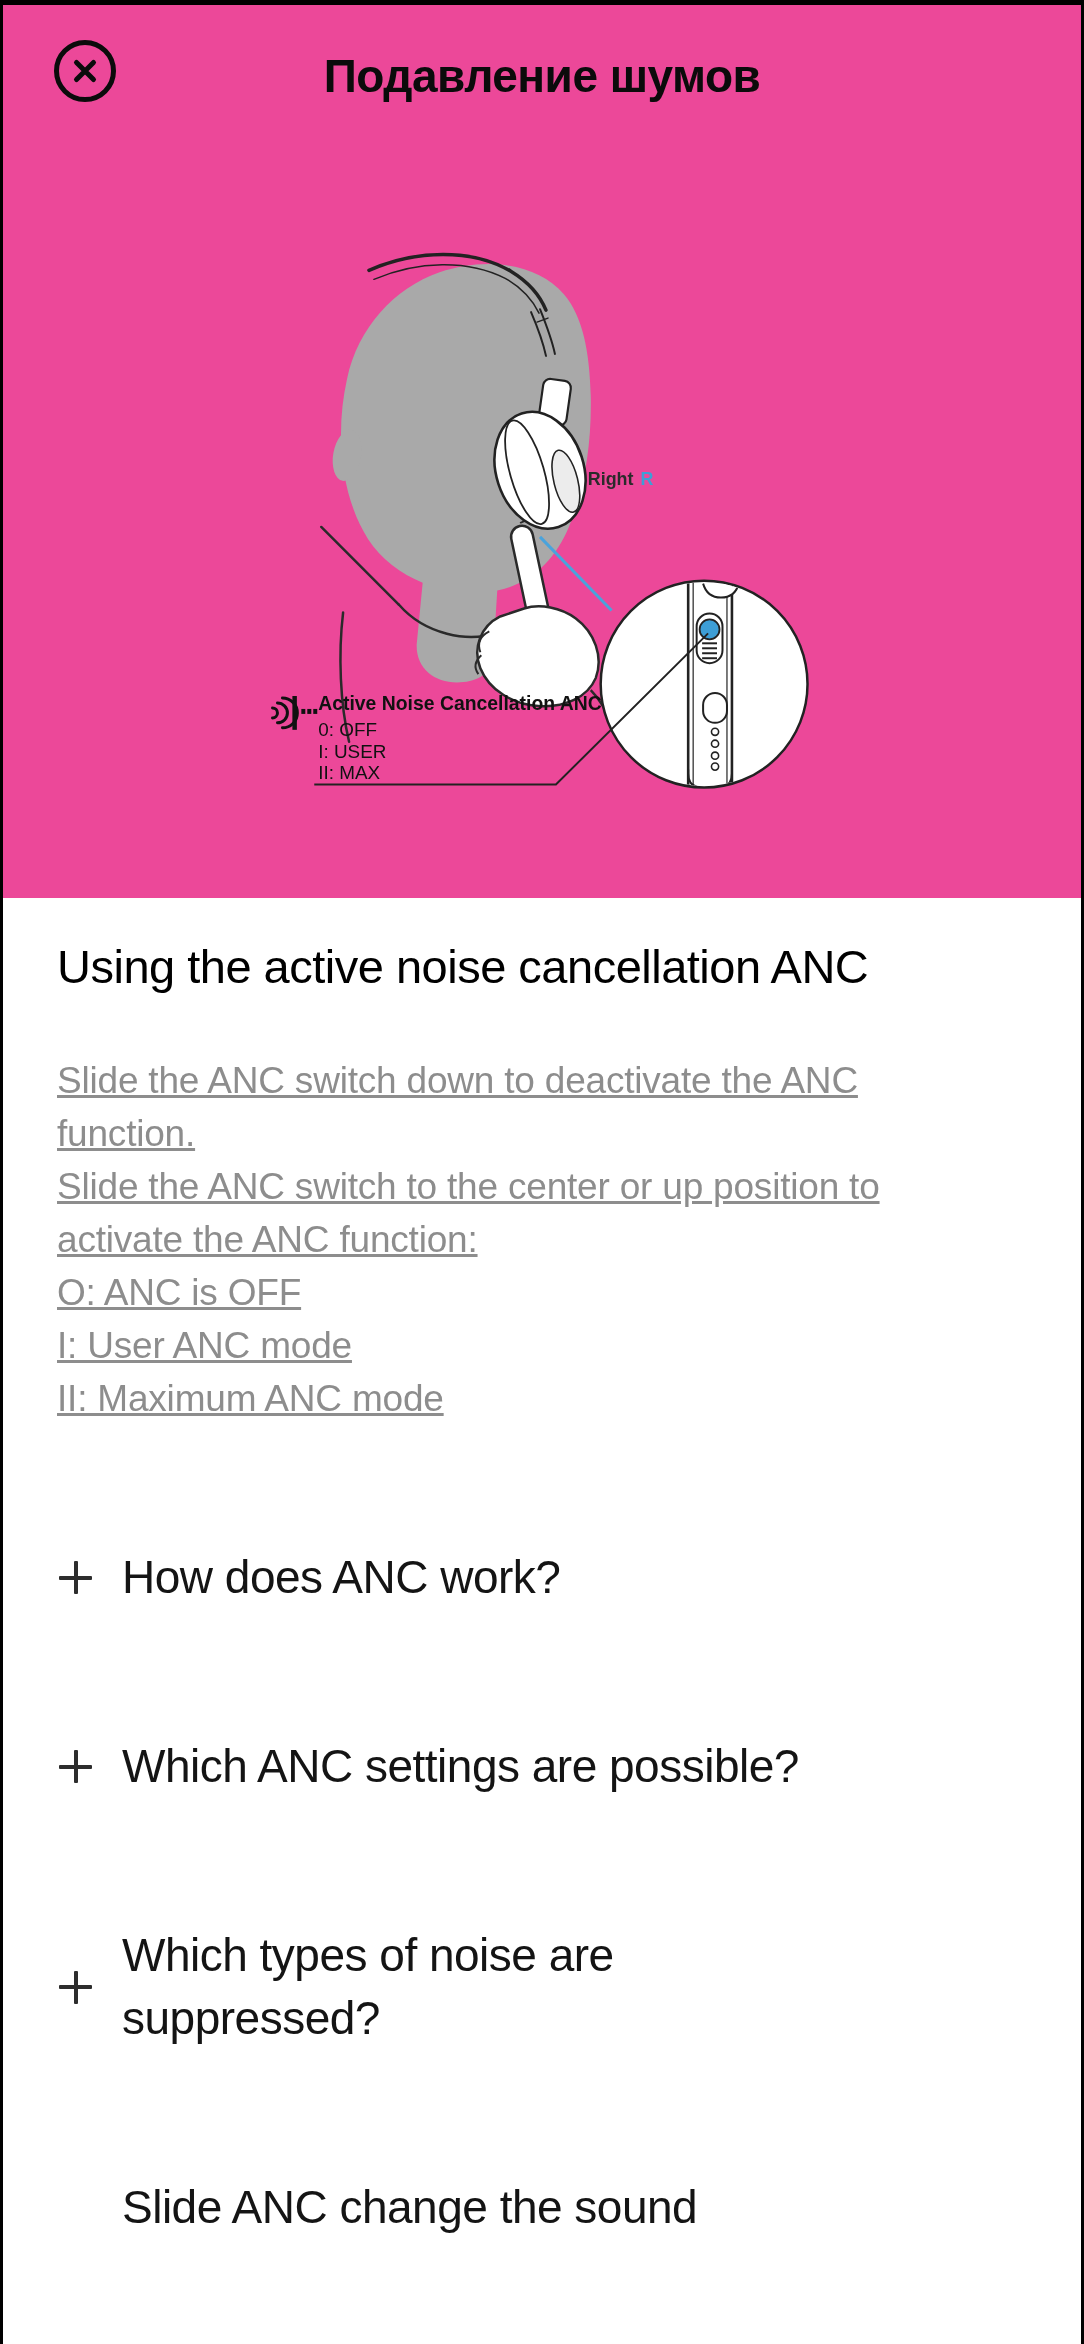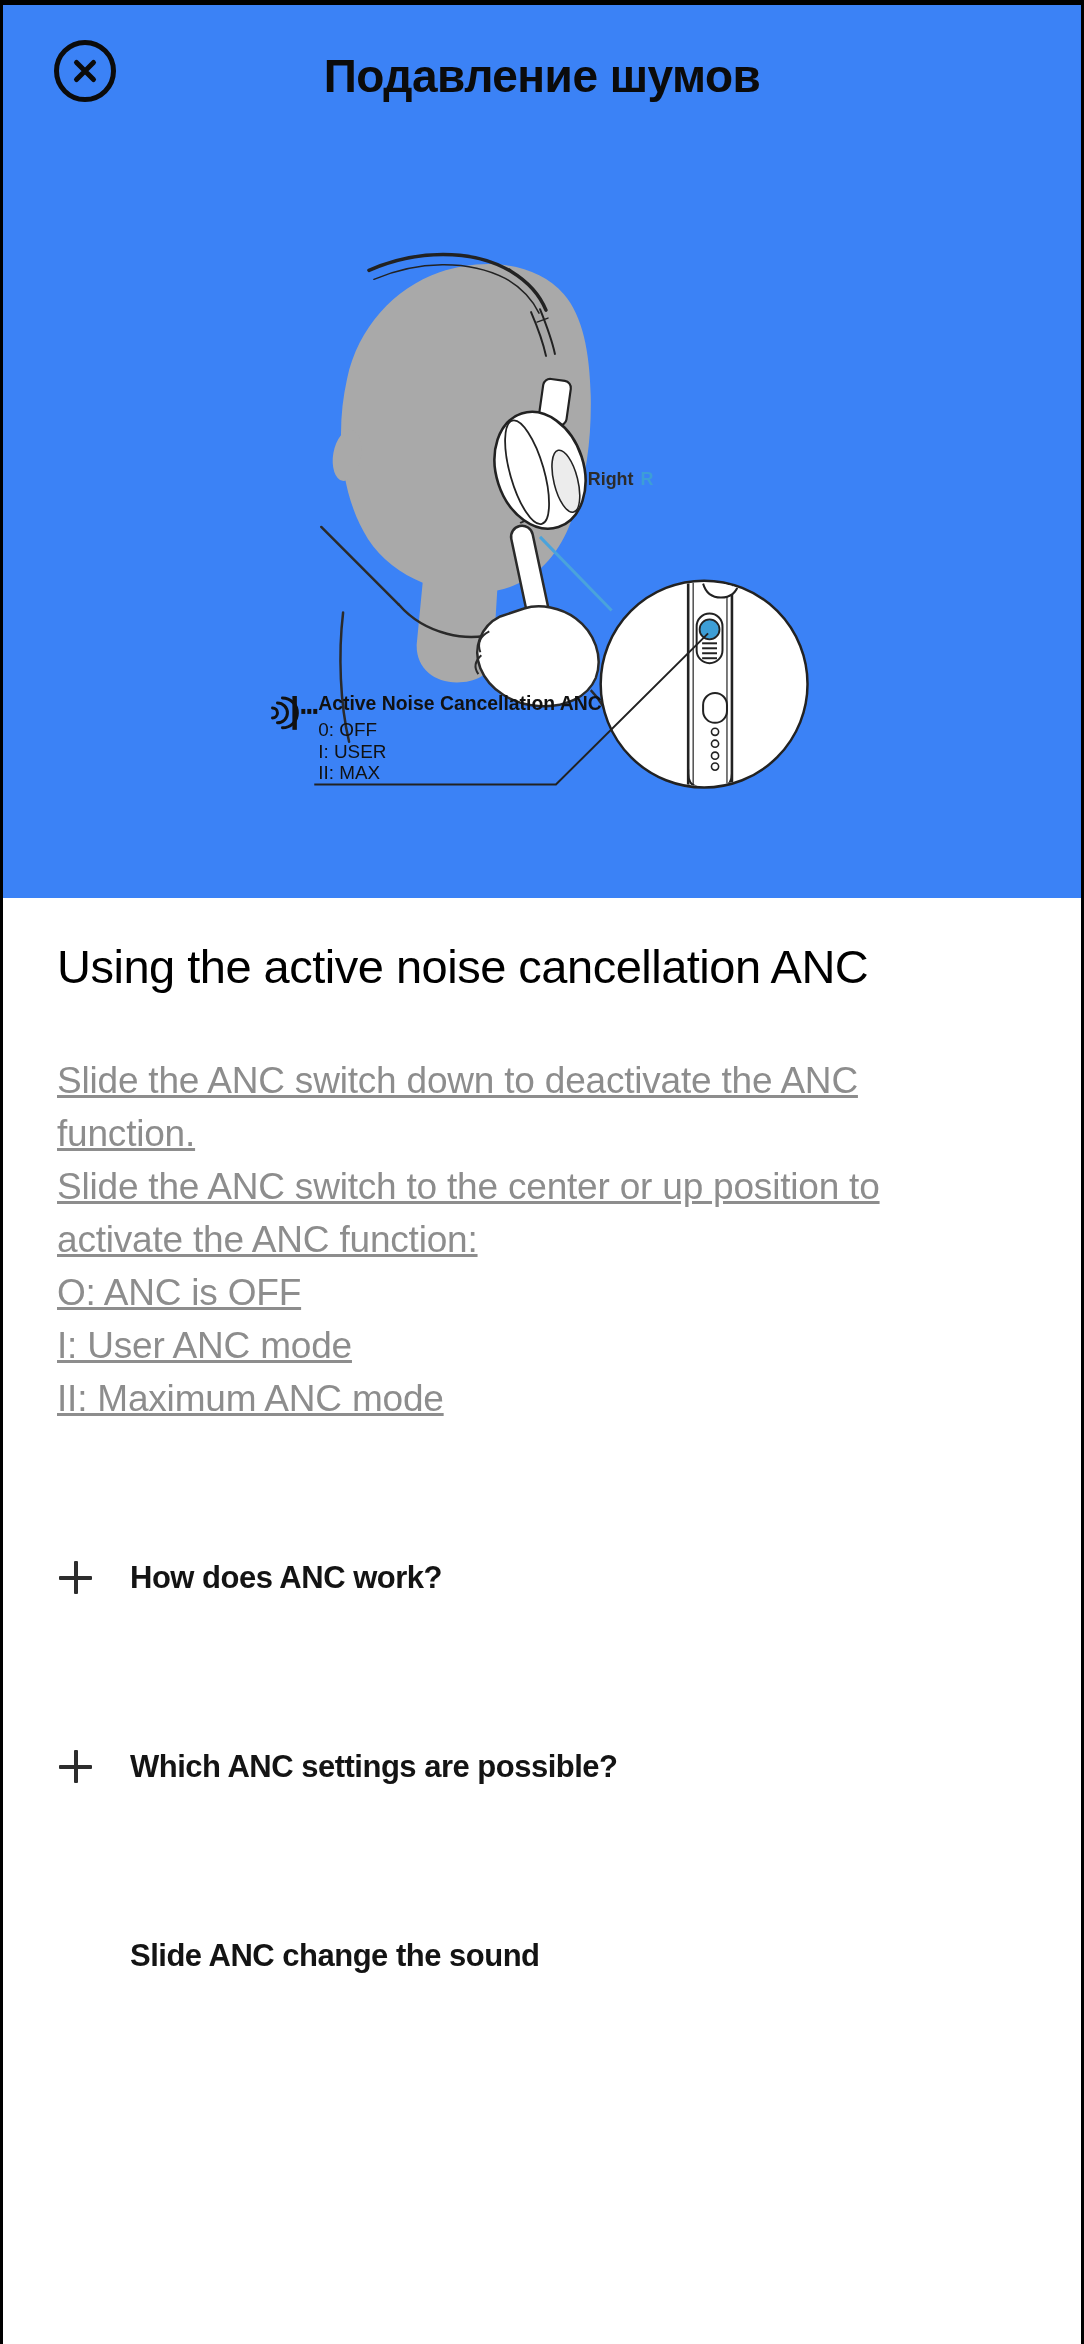--- a/index.html
+++ b/index.html
@@ -4,21 +4,21 @@
 <style>
   * { margin:0; padding:0; box-sizing:border-box; }
   html,body { width:1084px; height:2344px; }
   body { font-family:"Liberation Sans","DejaVu Sans",sans-serif; background:#ffffff; }
   .frame {
     position:relative; width:1084px; height:2344px; overflow:hidden;
     background:#ffffff;
     border-top:5px solid #000; border-left:3px solid #000; border-right:3px solid #000;
   }
   
-  .hero { position:relative; width:100%; height:893px; background:#3b82f6; }
+  .hero { position:relative; width:100%; height:893px; background:#ec4899; }
   .close-btn {
     position:absolute; left:49px; top:33px; width:66px; height:66px;
     background:transparent; border:none; cursor:pointer; padding:0;
   }
   .close-btn svg { display:block; }
   .app-title {
     position:absolute; top:44px; left:0; width:100%;
     text-align:center; font-size:46px; font-weight:700; color:#0b0b0b;
     letter-spacing:-0.5px;
   }
@@ -38,22 +38,22 @@
   .faq { margin-top:121px; }
   .faq-item { display:flex; align-items:center; margin-bottom:126px; cursor:pointer; }
   .plus { position:relative; width:37px; height:37px; flex:0 0 37px; }
   .plus::before, .plus::after {
     content:""; position:absolute; background:#2d2d2d; border-radius:1px;
   }
   .plus::before { left:2px; top:16.5px; width:33px; height:4px; }
   .plus::after  { left:16.5px; top:2px; width:4px; height:33px; }
   .faq-item.cut .plus::before, .faq-item.cut .plus::after { visibility:hidden; }
   .question {
-    margin-left:36px; max-width:680px;
-    font-size:31px; line-height:63px; font-weight:700; color:#141414;
+    margin-left:28px; max-width:680px;
+    font-size:46px; line-height:63px; font-weight:400; color:#141414;
     letter-spacing:-0.5px;
   }
 </style>
 </head>
 <body>
 
 <div class="frame">
 
   <div class="hero">
 
@@ -191,20 +191,24 @@
       <div class="faq-item">
         <span class="plus"></span>
         <span class="question">How does ANC work?</span>
       </div>
 
       <div class="faq-item">
         <span class="plus"></span>
         <span class="question">Which ANC settings are possible?</span>
       </div>
 
+      <div class="faq-item">
+        <span class="plus"></span>
+        <span class="question">Which types of noise are suppressed?</span>
+      </div>
 
       <div class="faq-item cut">
         <span class="plus"></span>
         <span class="question">Slide ANC change the sound</span>
       </div>
 
     </section>
   </main>
 </div>
 

